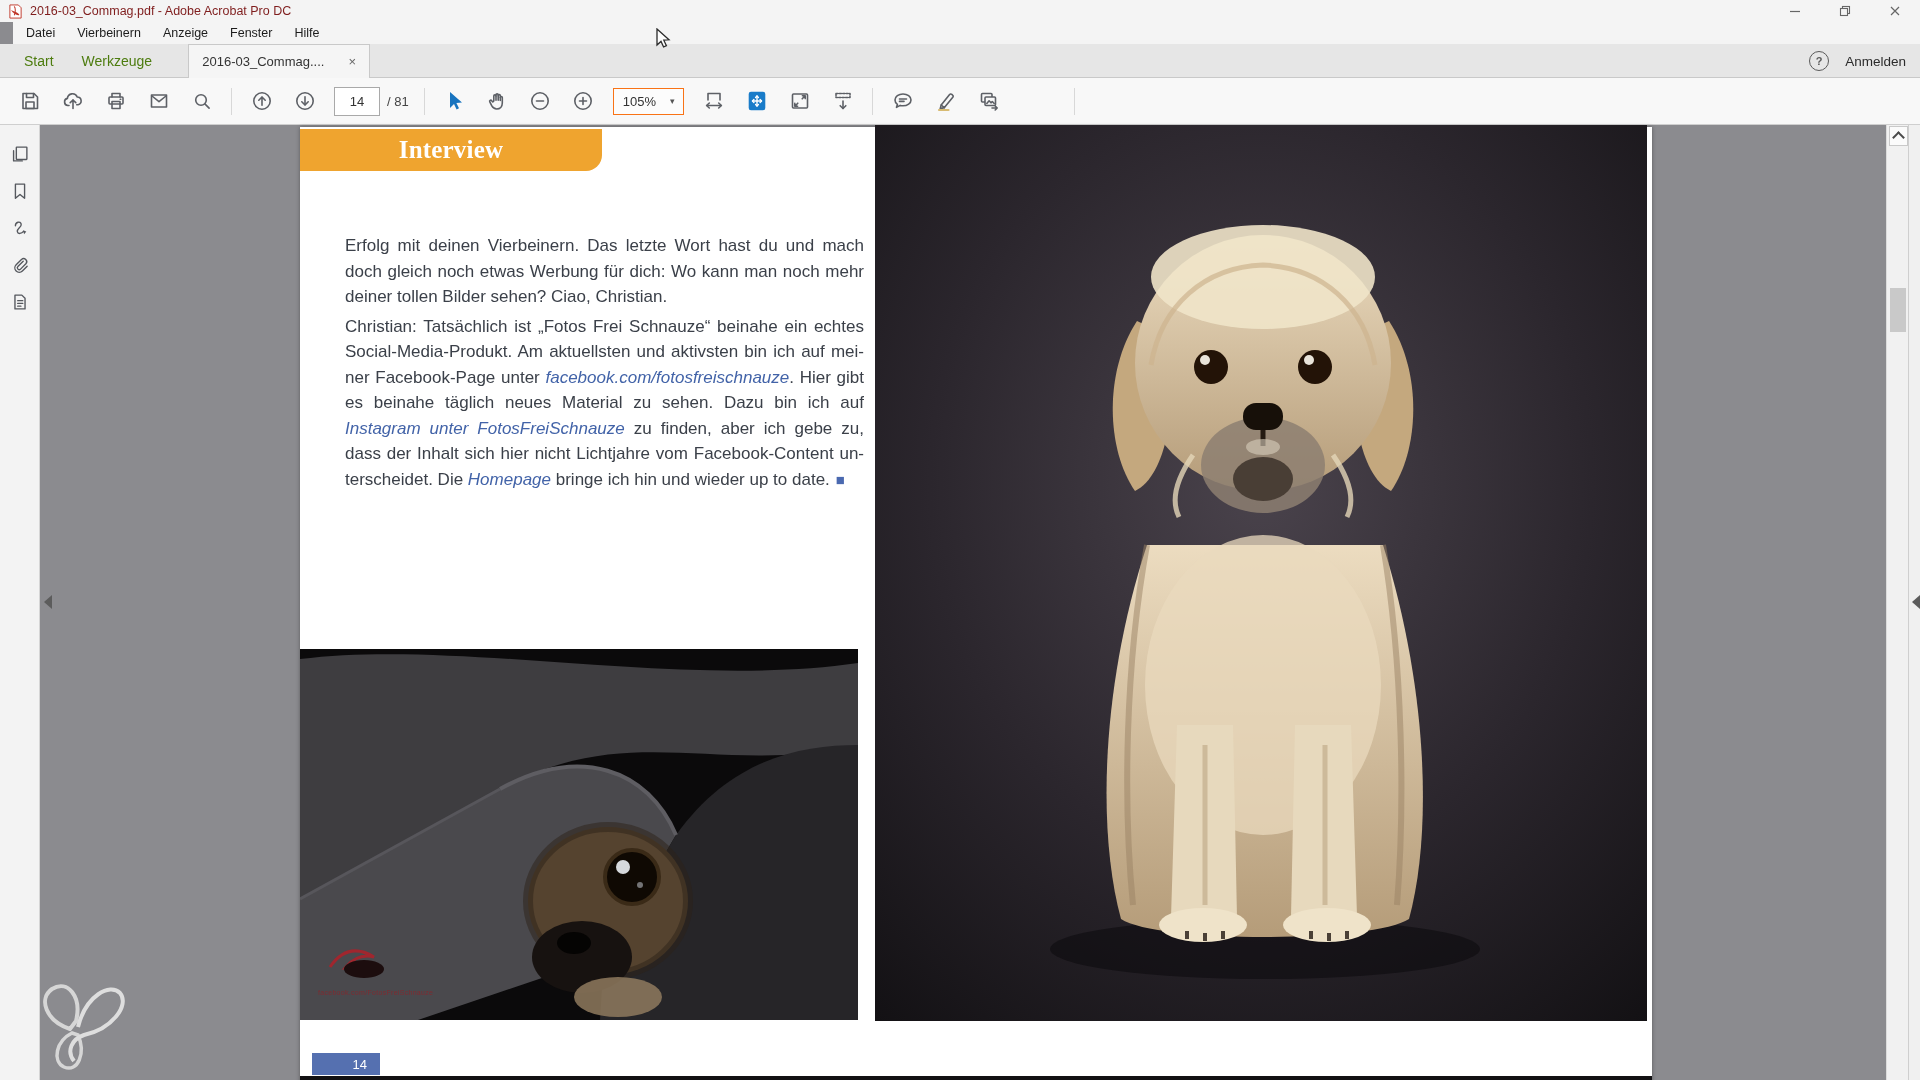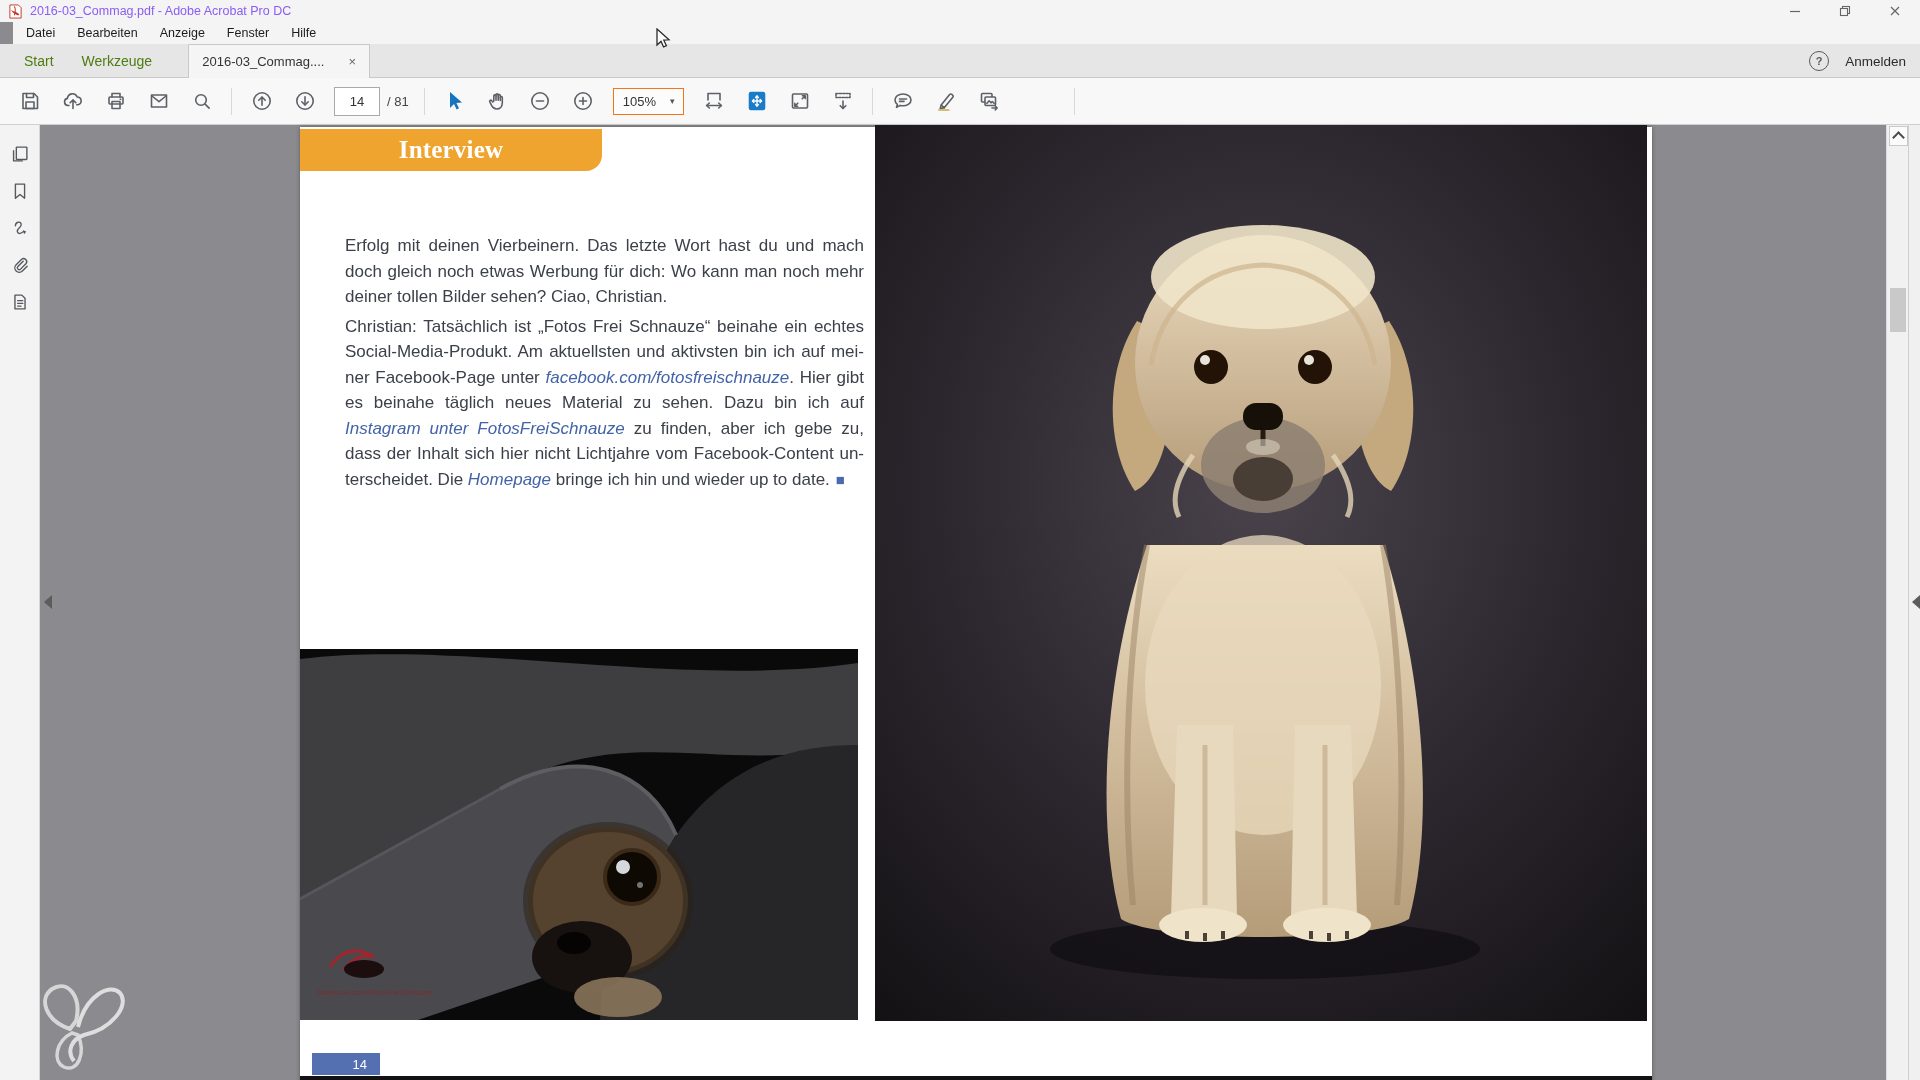--- a/index.html
+++ b/index.html
@@ -3,21 +3,21 @@
 <meta charset="utf-8">
 <style>
   html,body{margin:0;padding:0;background:#555;}
   .app{position:relative;width:1920px;height:1080px;overflow:hidden;
        font-family:"Liberation Sans",sans-serif;background:#8b8b8f;
        -webkit-font-smoothing:antialiased;}
   
   .titlebar{position:absolute;left:0;top:0;width:1920px;height:22px;background:#f4f4f4;
             display:flex;align-items:center;}
   .pdf-appicon{width:15px;height:15px;margin:0 7px 0 8px;flex:0 0 auto;}
-  .title-text{font-size:12.5px;color:#8b5cf6;}
+  .title-text{font-size:12.5px;color:#7f1d1d;}
   .win-controls{position:absolute;right:0;top:0;height:22px;display:flex;}
   .win-btn{width:50px;height:22px;display:flex;align-items:center;justify-content:center;}
   .menubar{position:absolute;left:13px;top:22px;width:1920px;height:22px;background:#f4f4f4;
            display:flex;align-items:center;gap:22px;padding-left:13px;box-sizing:border-box;}
   .menu-item{font-size:12.5px;color:#1c1c1c;}
   .tabbar{position:absolute;left:0;top:44px;width:1920px;height:34px;background:#e6e6e6;
           border-bottom:1px solid #c9c9c9;box-sizing:border-box;display:flex;align-items:center;}
   .tab{font-size:14px;color:#4d7c0f;padding:0 14px;height:34px;display:flex;align-items:center;}
   .tab.start{margin-left:10px;}
   .doc-tab{margin-left:22px;height:34px;width:182px;background:#f5f5f5;border:1px solid #c9c9c9;
@@ -124,21 +124,21 @@
       <div class="win-btn">
         <svg width="12" height="12" viewBox="0 0 12 12" stroke="#666" stroke-width="1.2">
             <path d="M2 2l8 8M10 2l-8 8"></path>
           </svg>
       </div>
     </div>
   </div>
 
   <div class="menubar">
     <span class="menu-item">Datei</span>
-    <span class="menu-item">Bearbeiten</span>
+    <span class="menu-item">Vierbeinern</span>
     <span class="menu-item">Anzeige</span>
     <span class="menu-item">Fenster</span>
     <span class="menu-item">Hilfe</span>
   </div>
 
   <div class="tabbar">
     <div class="tab start">Start</div>
     <div class="tab">Werkzeuge</div>
     <div class="doc-tab">
       <span class="doc-tab-label">2016-03_Commag....</span>

